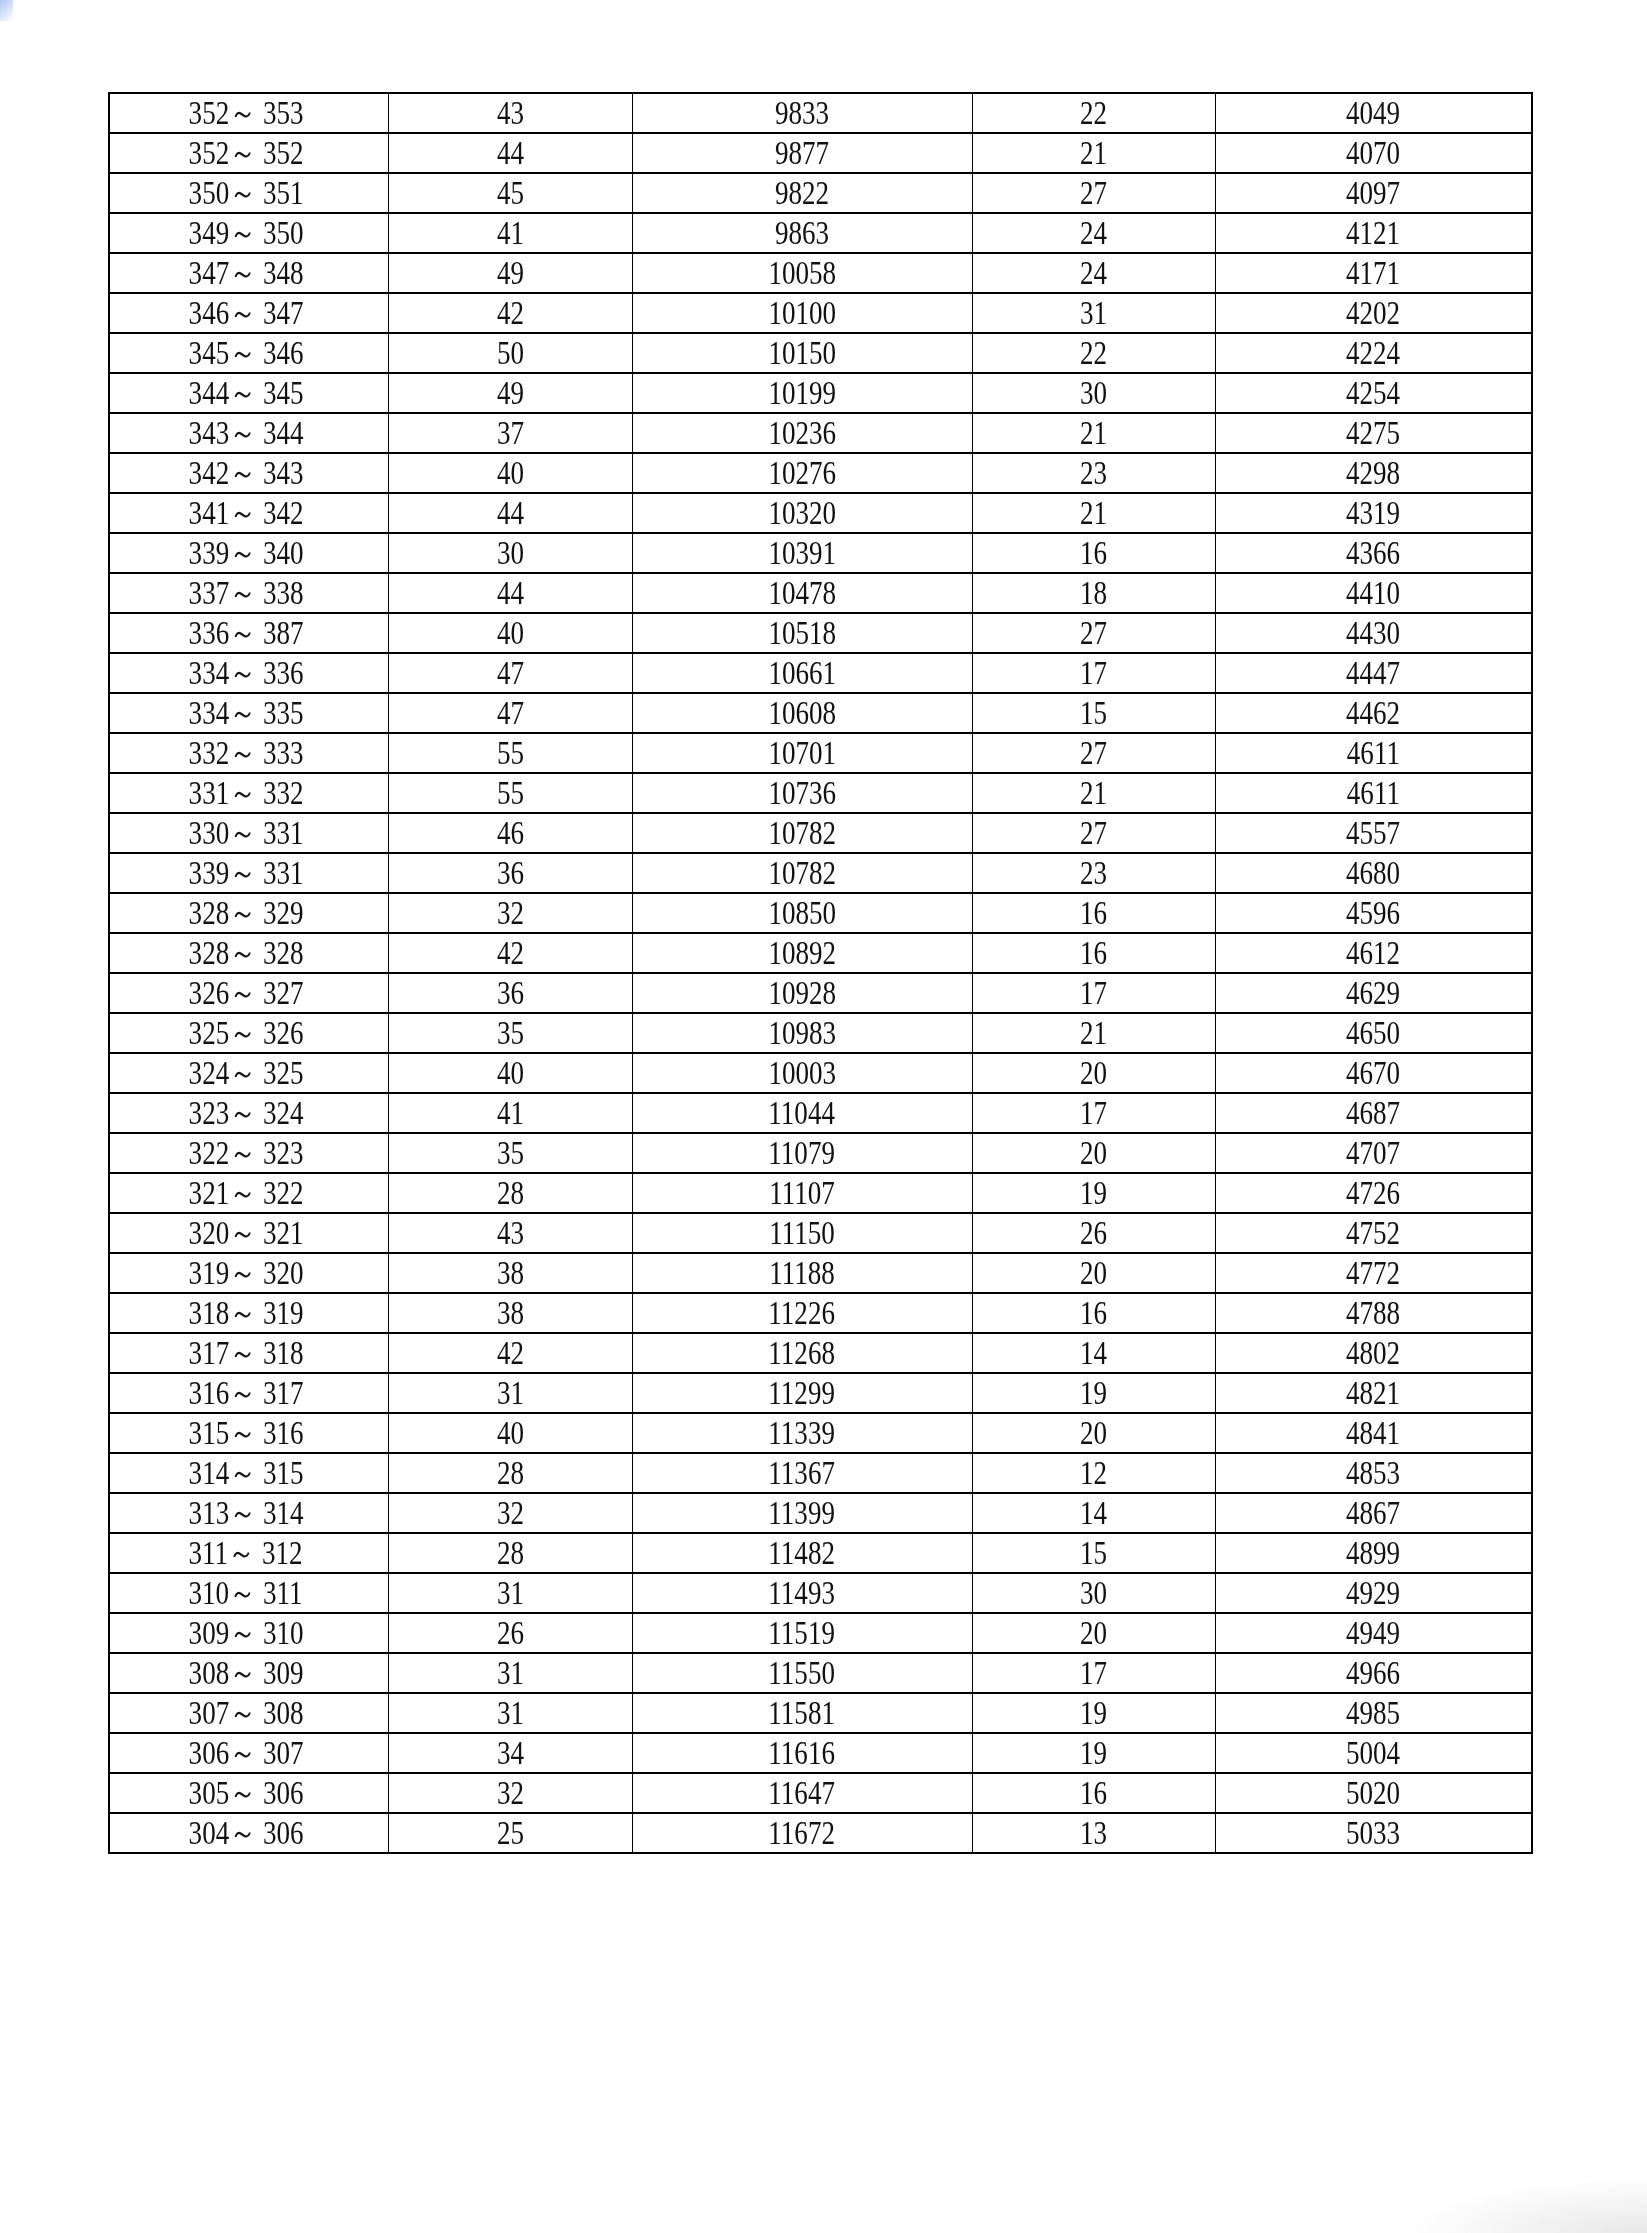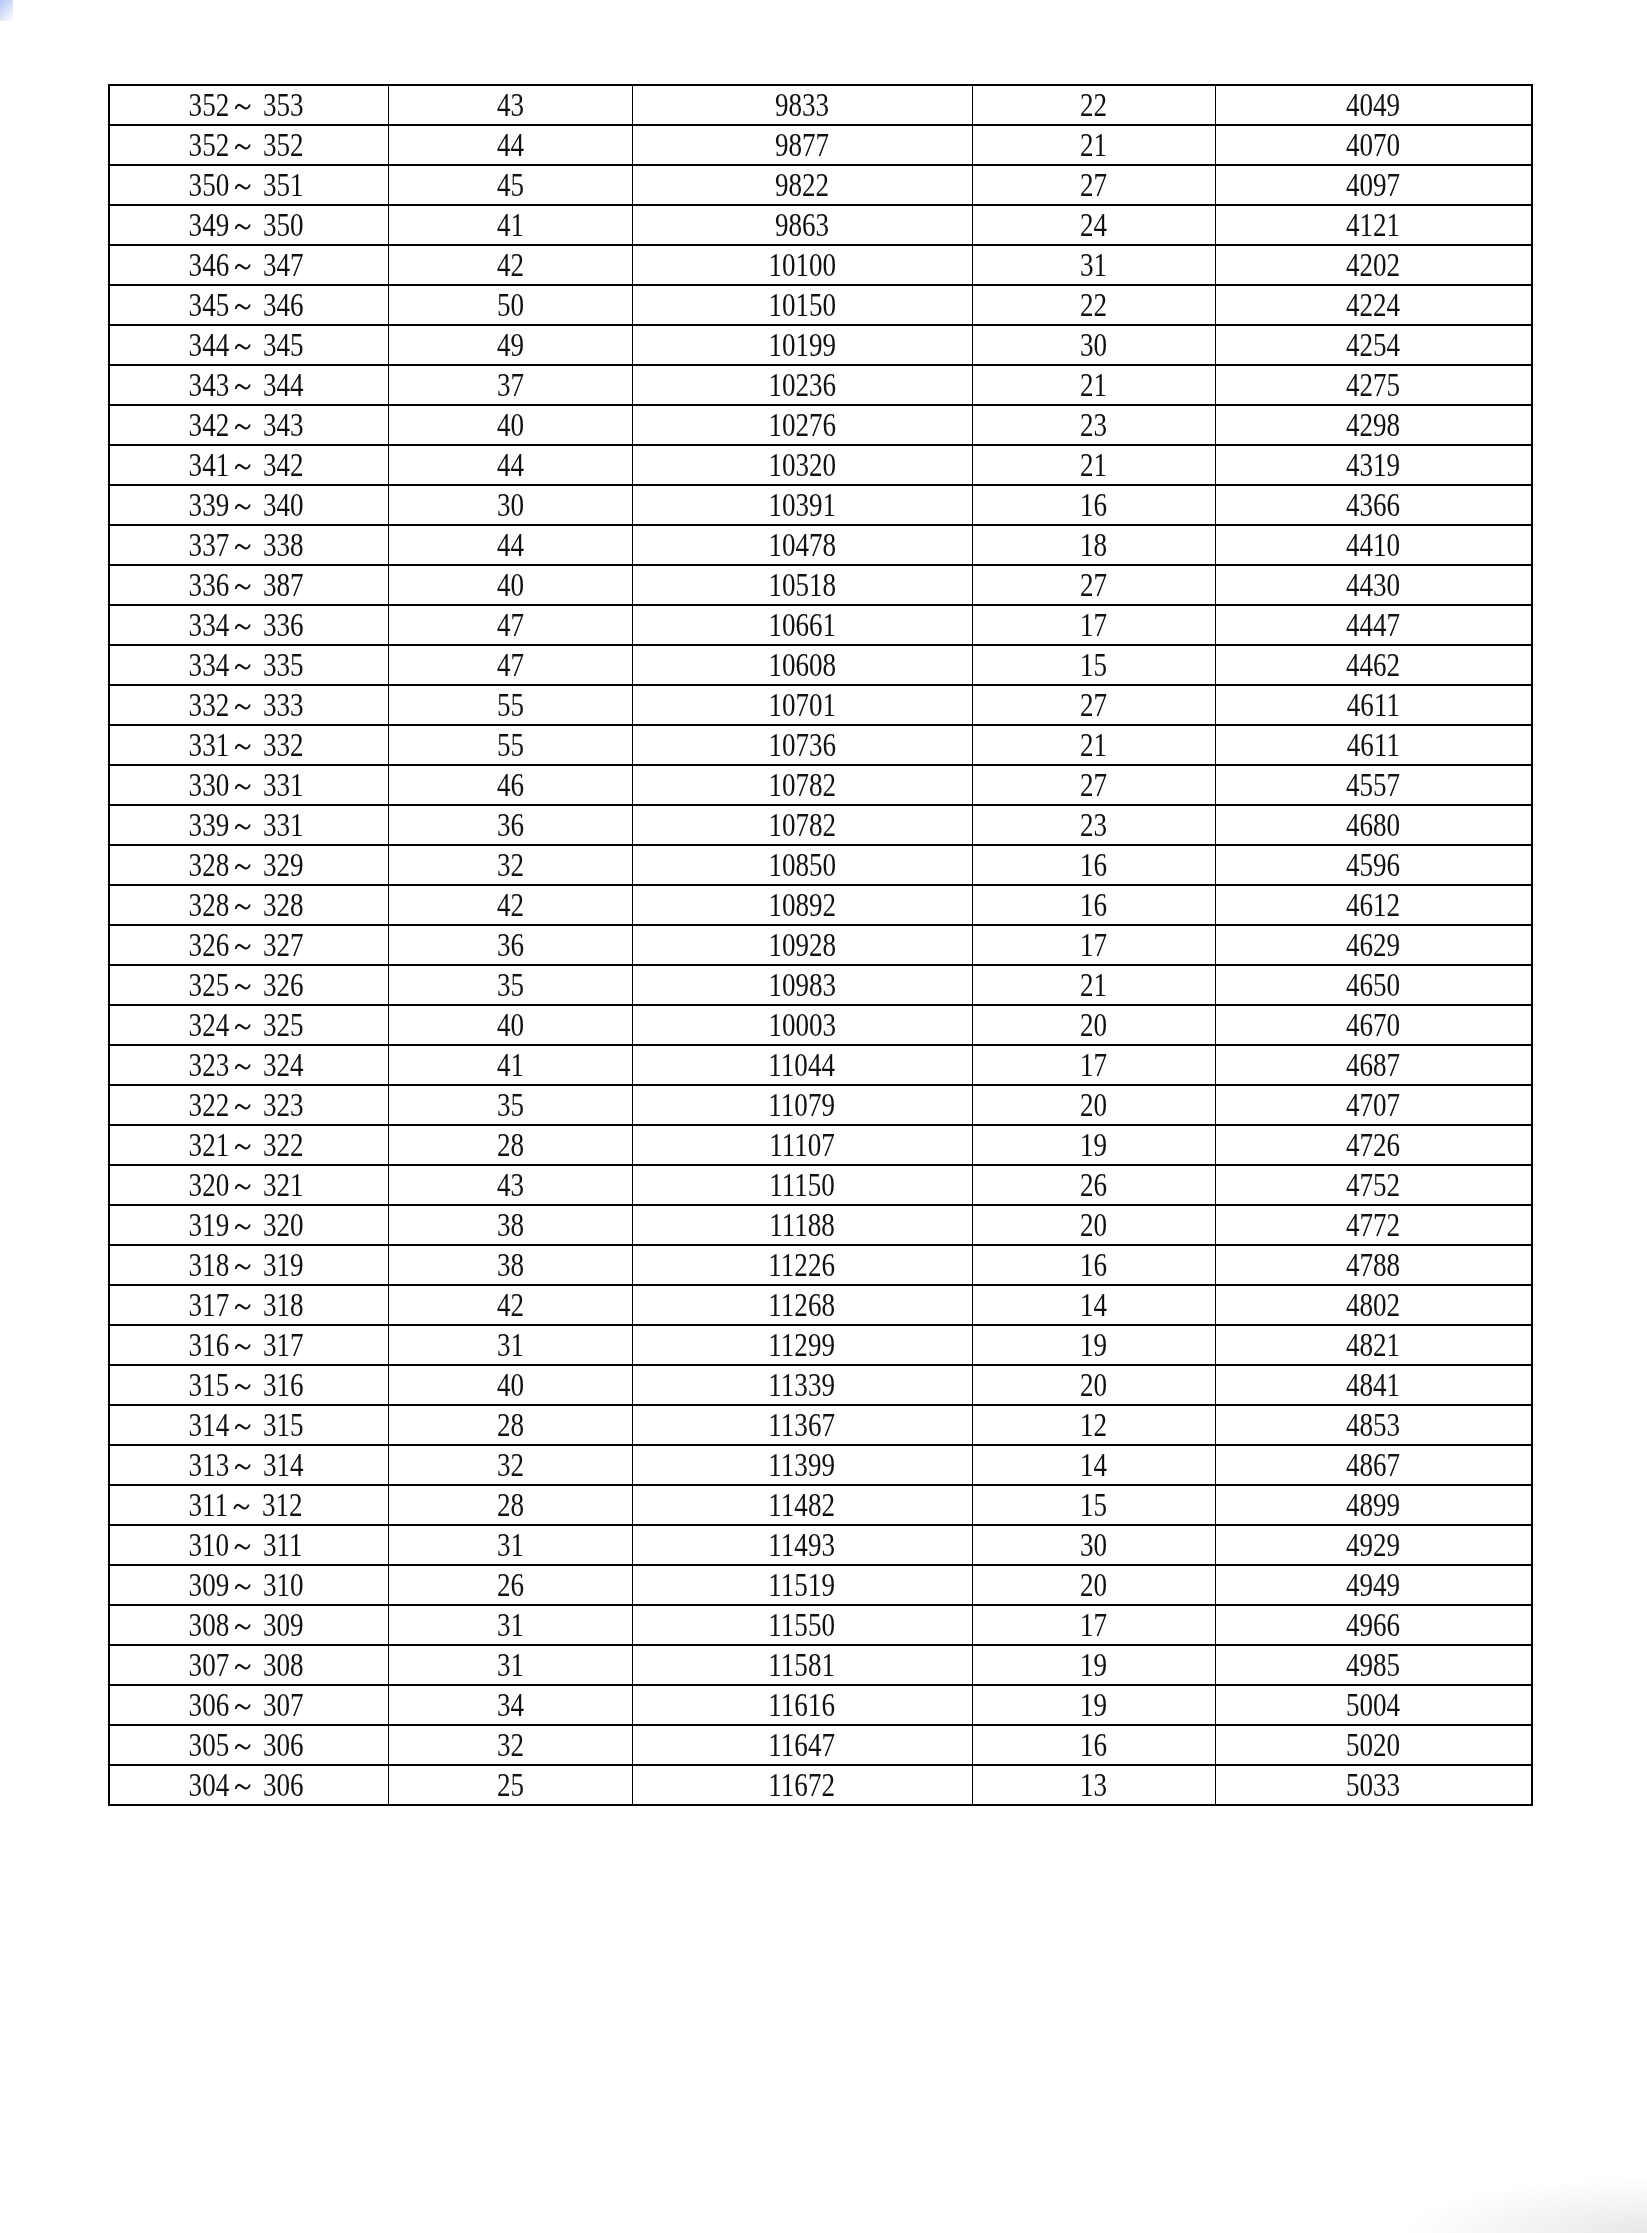--- a/index.html
+++ b/index.html
@@ -27,21 +27,21 @@
     position: absolute;
     right: 0;
     bottom: 0;
     width: 249px;
     height: 57px;
     background: radial-gradient(ellipse at 100% 100%, rgba(225,225,225,0.8), rgba(255,255,255,0) 70%);
   }
   table.score-table {
     position: absolute;
     left: 108px;
-    top: 84px;
+    top: 92px;
     width: 1423px;
     border-collapse: collapse;
     table-layout: fixed;
     border: 2.9px solid #000;
     font-family: Liberation Serif, serif;
   }
   table.score-table col.c1 { width: 279px; }
   table.score-table col.c2 { width: 244px; }
   table.score-table col.c3 { width: 340px; }
   table.score-table col.c4 { width: 243px; }
@@ -108,20 +108,27 @@
         <td><span class="num">4097</span></td>
       </tr>
       <tr>
         <td class="range"><span class="num">349～ 350</span></td>
         <td><span class="num">41</span></td>
         <td><span class="num">9863</span></td>
         <td><span class="num">24</span></td>
         <td><span class="num">4121</span></td>
       </tr>
       <tr>
+        <td class="range"><span class="num">347～ 348</span></td>
+        <td><span class="num">49</span></td>
+        <td><span class="num">10058</span></td>
+        <td><span class="num">24</span></td>
+        <td><span class="num">4171</span></td>
+      </tr>
+      <tr>
         <td class="range"><span class="num">346～ 347</span></td>
         <td><span class="num">42</span></td>
         <td><span class="num">10100</span></td>
         <td><span class="num">31</span></td>
         <td><span class="num">4202</span></td>
       </tr>
       <tr>
         <td class="range"><span class="num">345～ 346</span></td>
         <td><span class="num">50</span></td>
         <td><span class="num">10150</span></td>

